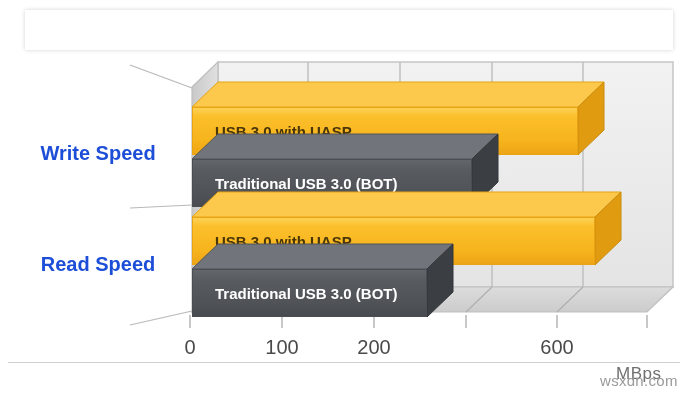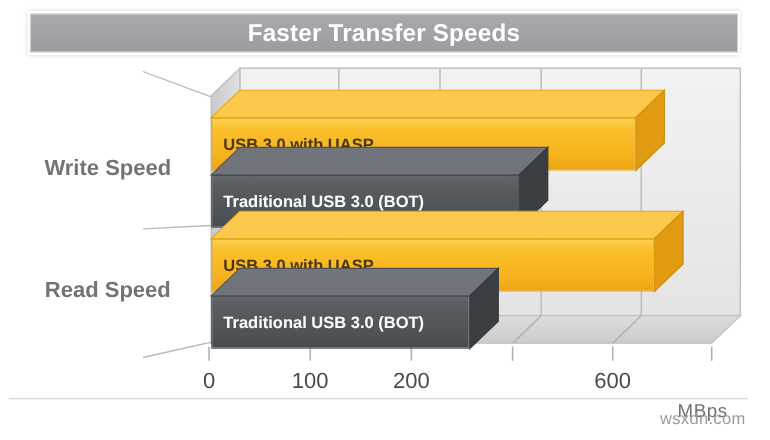--- a/index.html
+++ b/index.html
@@ -25,21 +25,21 @@
     display:flex;align-items:center;justify-content:center;
   }
   .title-text{
     color:#ffffff;font-size:22px;font-weight:bold;letter-spacing:.2px;
     line-height:1;white-space:nowrap;
   }
 
   
   .cat-label{
     position:absolute;left:14px;width:168px;text-align:center;
-    font-size:20px;font-weight:bold;color:#737373;white-space:nowrap;
+    font-size:20px;font-weight:bold;color:#1d4ed8;white-space:nowrap;
   }
   .cat-write{top:142px;}
   .cat-read{top:253px;}
 
   
   .xtick{
     position:absolute;top:336px;width:60px;margin-left:-30px;text-align:center;
     font-size:20px;color:#4a4a4a;
   }
   .xunit{
@@ -53,20 +53,21 @@
     position:absolute;left:600px;top:372px;font-size:15px;color:#9a9a9a;
     letter-spacing:.3px;
   }
 
   
   .bar{position:absolute;}
   .bar .face{
     position:absolute;left:0;top:0;height:100%;
     display:flex;align-items:center;
     box-sizing:border-box;
+    padding-left:12px;
   }
   .bar .face .blabel{
     font-size:15px;font-weight:bold;white-space:nowrap;padding-left:10px;
     line-height:1;
   }
 
   
   .s-uasp .face{
     background:linear-gradient(180deg,#fdd155 0%,#fbc02c 18%,#f6b31c 72%,#eda517 100%);
     border:1px solid #e9a313;
@@ -81,23 +82,20 @@
   .s-bot .blabel{color:#ffffff;}
 
   .svgwrap{position:absolute;left:0;top:0;width:700px;height:400px;pointer-events:none;}
 </style>
 </head>
 <body>
 
 <div id="stage">
 
   <div class="title-shadow"></div>
-  <div class="title-bar">
-    <span class="title-text">Faster Transfer Speeds</span>
-  </div>
 
   <svg class="svgwrap" width="700" height="400" viewBox="0 0 700 400">
     <defs>
       <linearGradient id="wallg" x1="0" y1="0" x2="0" y2="1">
         <stop offset="0%" stop-color="#F2F2F2"></stop>
         <stop offset="100%" stop-color="#E4E4E4"></stop>
       </linearGradient>
       <linearGradient id="floorg" x1="0" y1="0" x2="0" y2="1">
         <stop offset="0%" stop-color="#DCDCDC"></stop>
         <stop offset="100%" stop-color="#CCCCCC"></stop>

